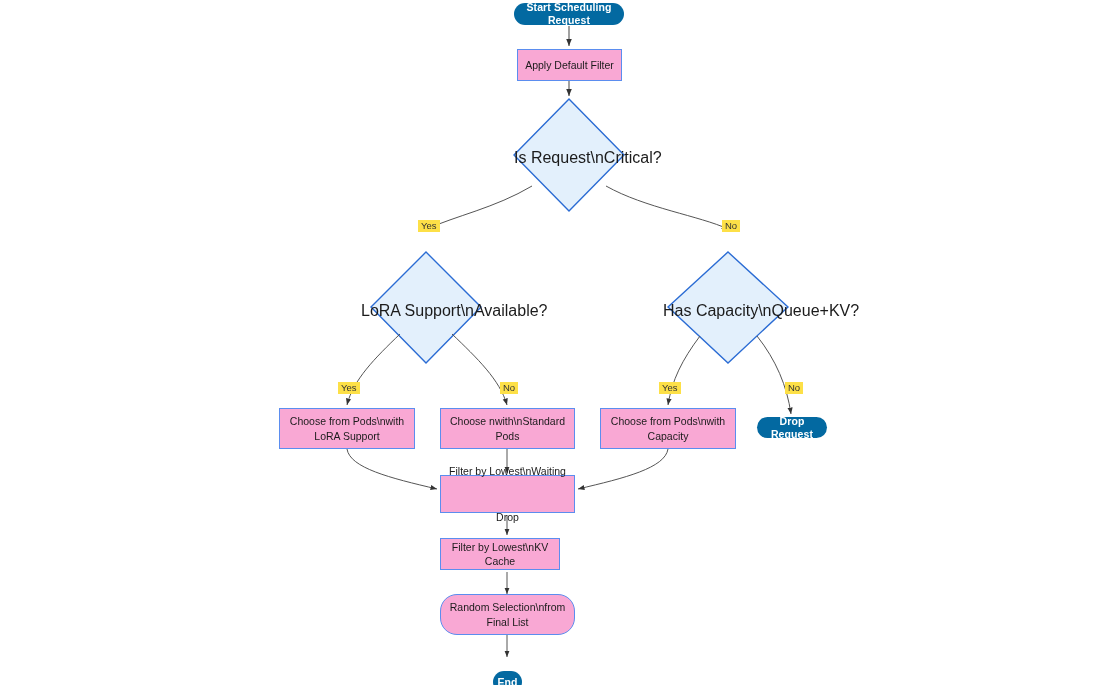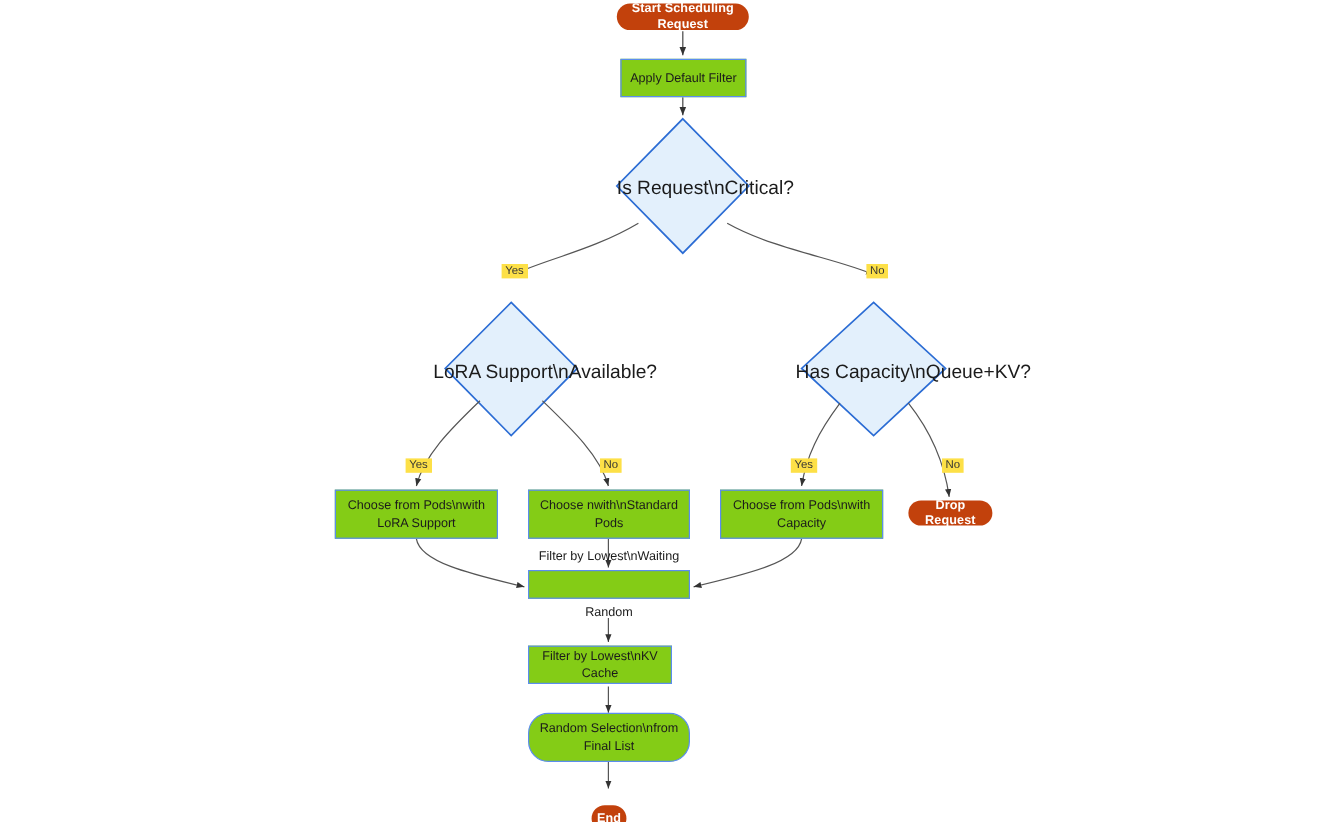--- a/index.html
+++ b/index.html
@@ -26,31 +26,31 @@
   .node {
     position: absolute;
     box-sizing: border-box;
     display: flex;
     align-items: center;
     justify-content: center;
     text-align: center;
   }
   
   .terminator {
-    background: #c2410c;
+    background: #0369a1;
     color: #ffffff;
     font-weight: bold;
     font-size: 10.5px;
     border-radius: 40px;
     line-height: 1.2;
     letter-spacing: 0.1px;
   }
   
   .process {
-    background: #84cc16;
+    background: #f9a8d4;
     border: 1px solid #5b8def;
     color: #1b1b1b;
     font-size: 10.5px;
     line-height: 1.35;
     padding: 2px 6px;
   }
   .process .lines {
     display: block;
   }
   .process .l2 {
@@ -169,23 +169,23 @@
 
   <div class="node process" style="left:600px; top:408px; width:136px; height:41px; flex-direction:column;">
     <span class="lines">Choose from Pods\nwith</span>
     <span class="l2">Capacity</span>
   </div>
 
   <div class="node terminator" style="left:757px; top:417px; width:70px; height:21px;">
     <span>Drop Request</span>
   </div>
 
-  <div class="node process" style="left:440px; top:475px; width:135px; height:24px; flex-direction:column;gap:32px;">
+  <div class="node process" style="left:440px; top:475px; width:135px; height:38px; flex-direction:column;gap:32px;">
     <span class="lines">Filter by Lowest\nWaiting</span>
-    <span class="l2">Random</span>
+    <span class="l2">Drop</span>
   </div>
 
   <div class="node process" style="left:440px; top:538px; width:120px; height:32px;">
     <span>Filter by Lowest\nKV Cache</span>
   </div>
 
   <div class="node process" style="left:440px; top:594px; width:135px; height:41px; flex-direction:column;border-radius:17px;">
     <span class="lines">Random Selection\nfrom</span>
     <span class="l2">Final List</span>
   </div>

